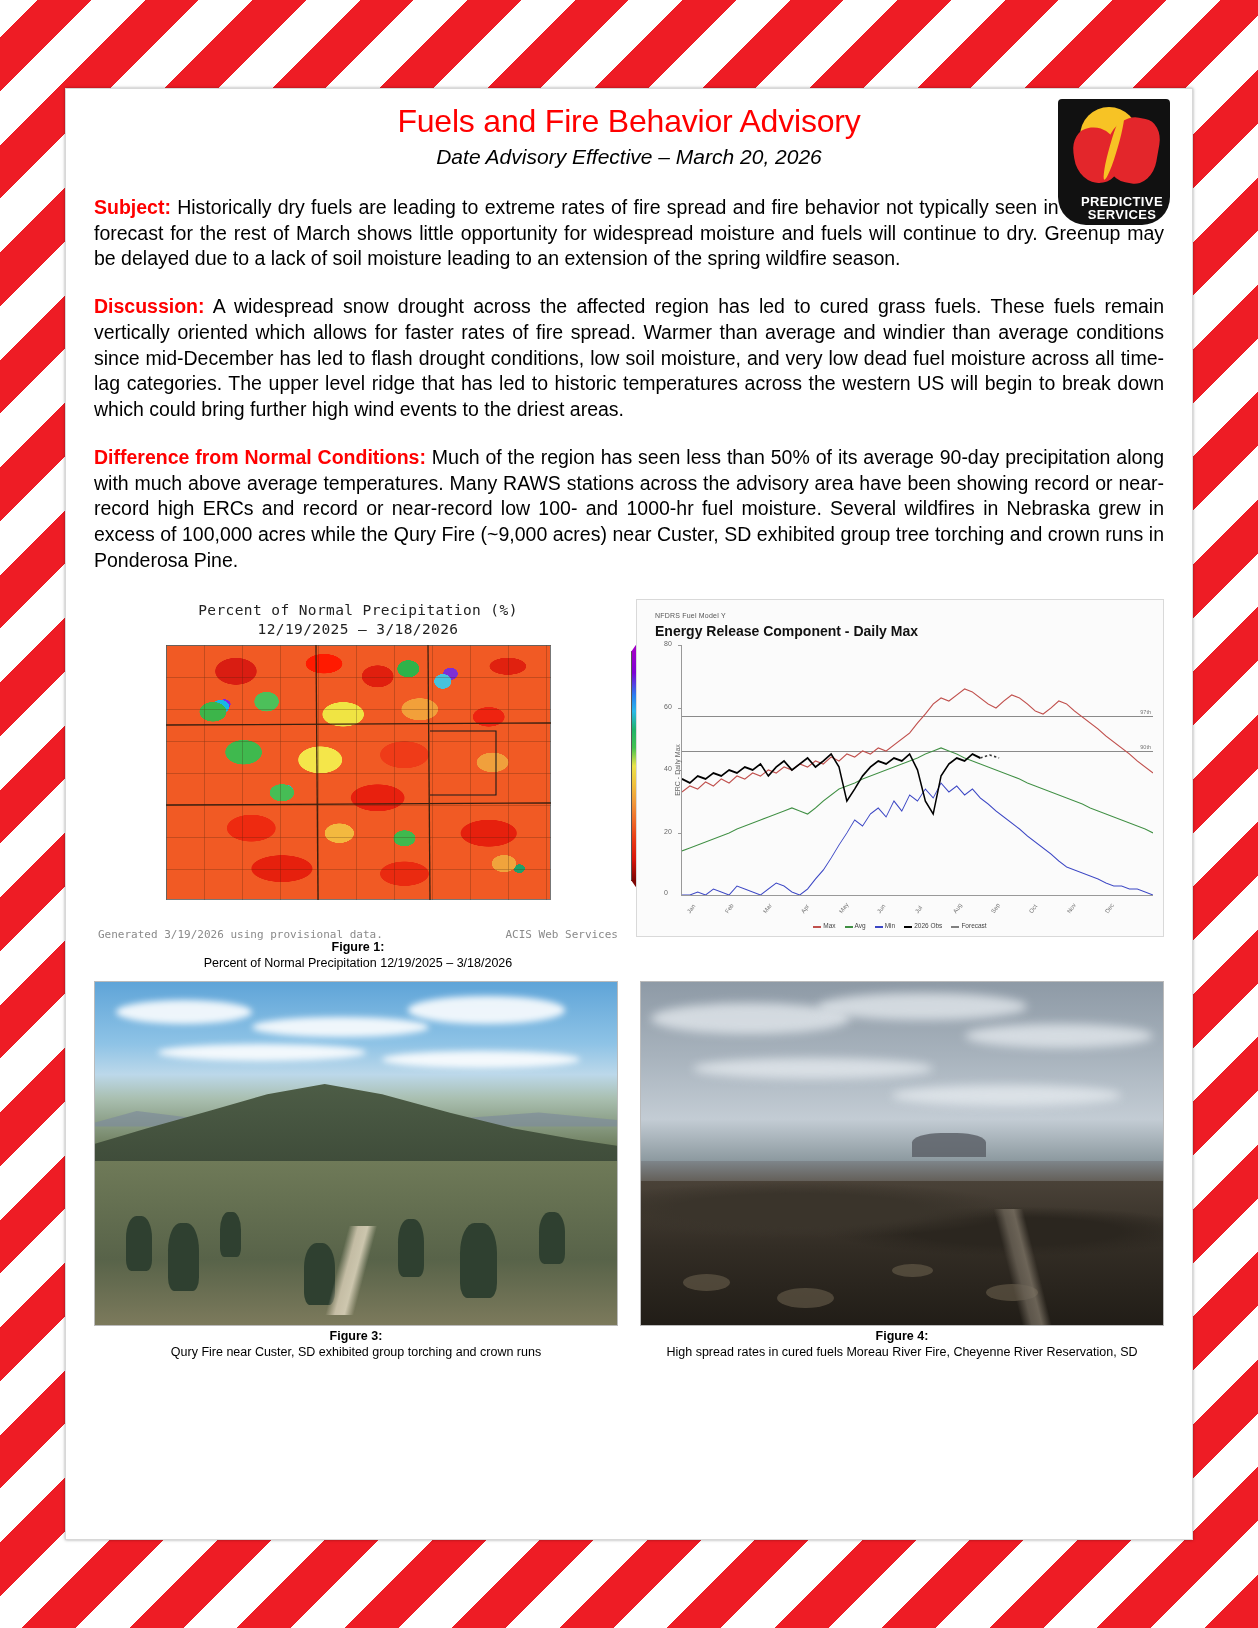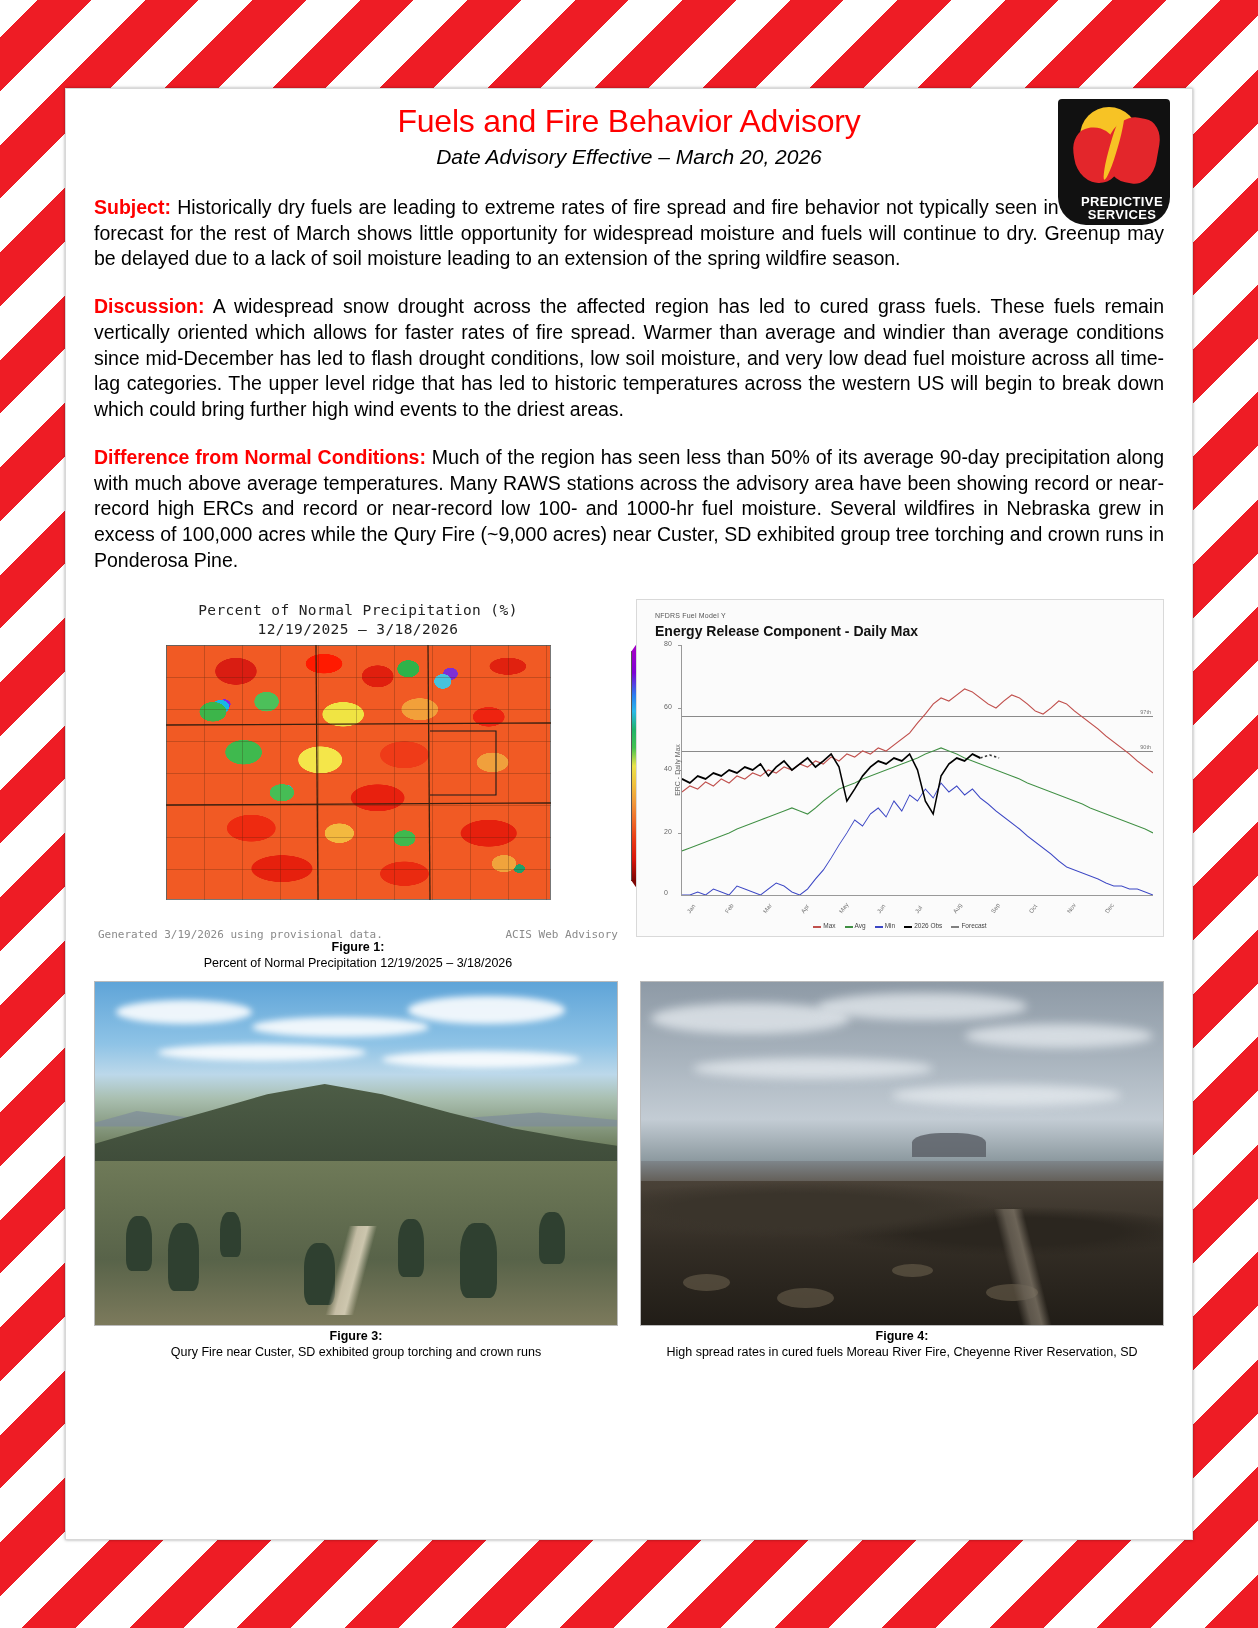--- a/index.html
+++ b/index.html
@@ -366,21 +366,21 @@
                 <span style="top:112px">100</span>
                 <span style="top:134px">90</span>
                 <span style="top:156px">70</span>
                 <span style="top:178px">50</span>
                 <span style="top:200px">25</span>
                 <span style="top:224px">5</span>
               </div>
             </div>
             <div class="mapfoot">
               <span>Generated 3/19/2026 using provisional data.</span>
-              <span>ACIS Web Advisory</span>
+              <span>ACIS Web Services</span>
             </div>
           </div>
           <div class="figcap">
             <span class="cn">Figure 1:</span>
             <span>Percent of Normal Precipitation 12/19/2025 – 3/18/2026</span>
           </div>
         </div>
 
         <div class="figcol">
           <div class="ercfig">

